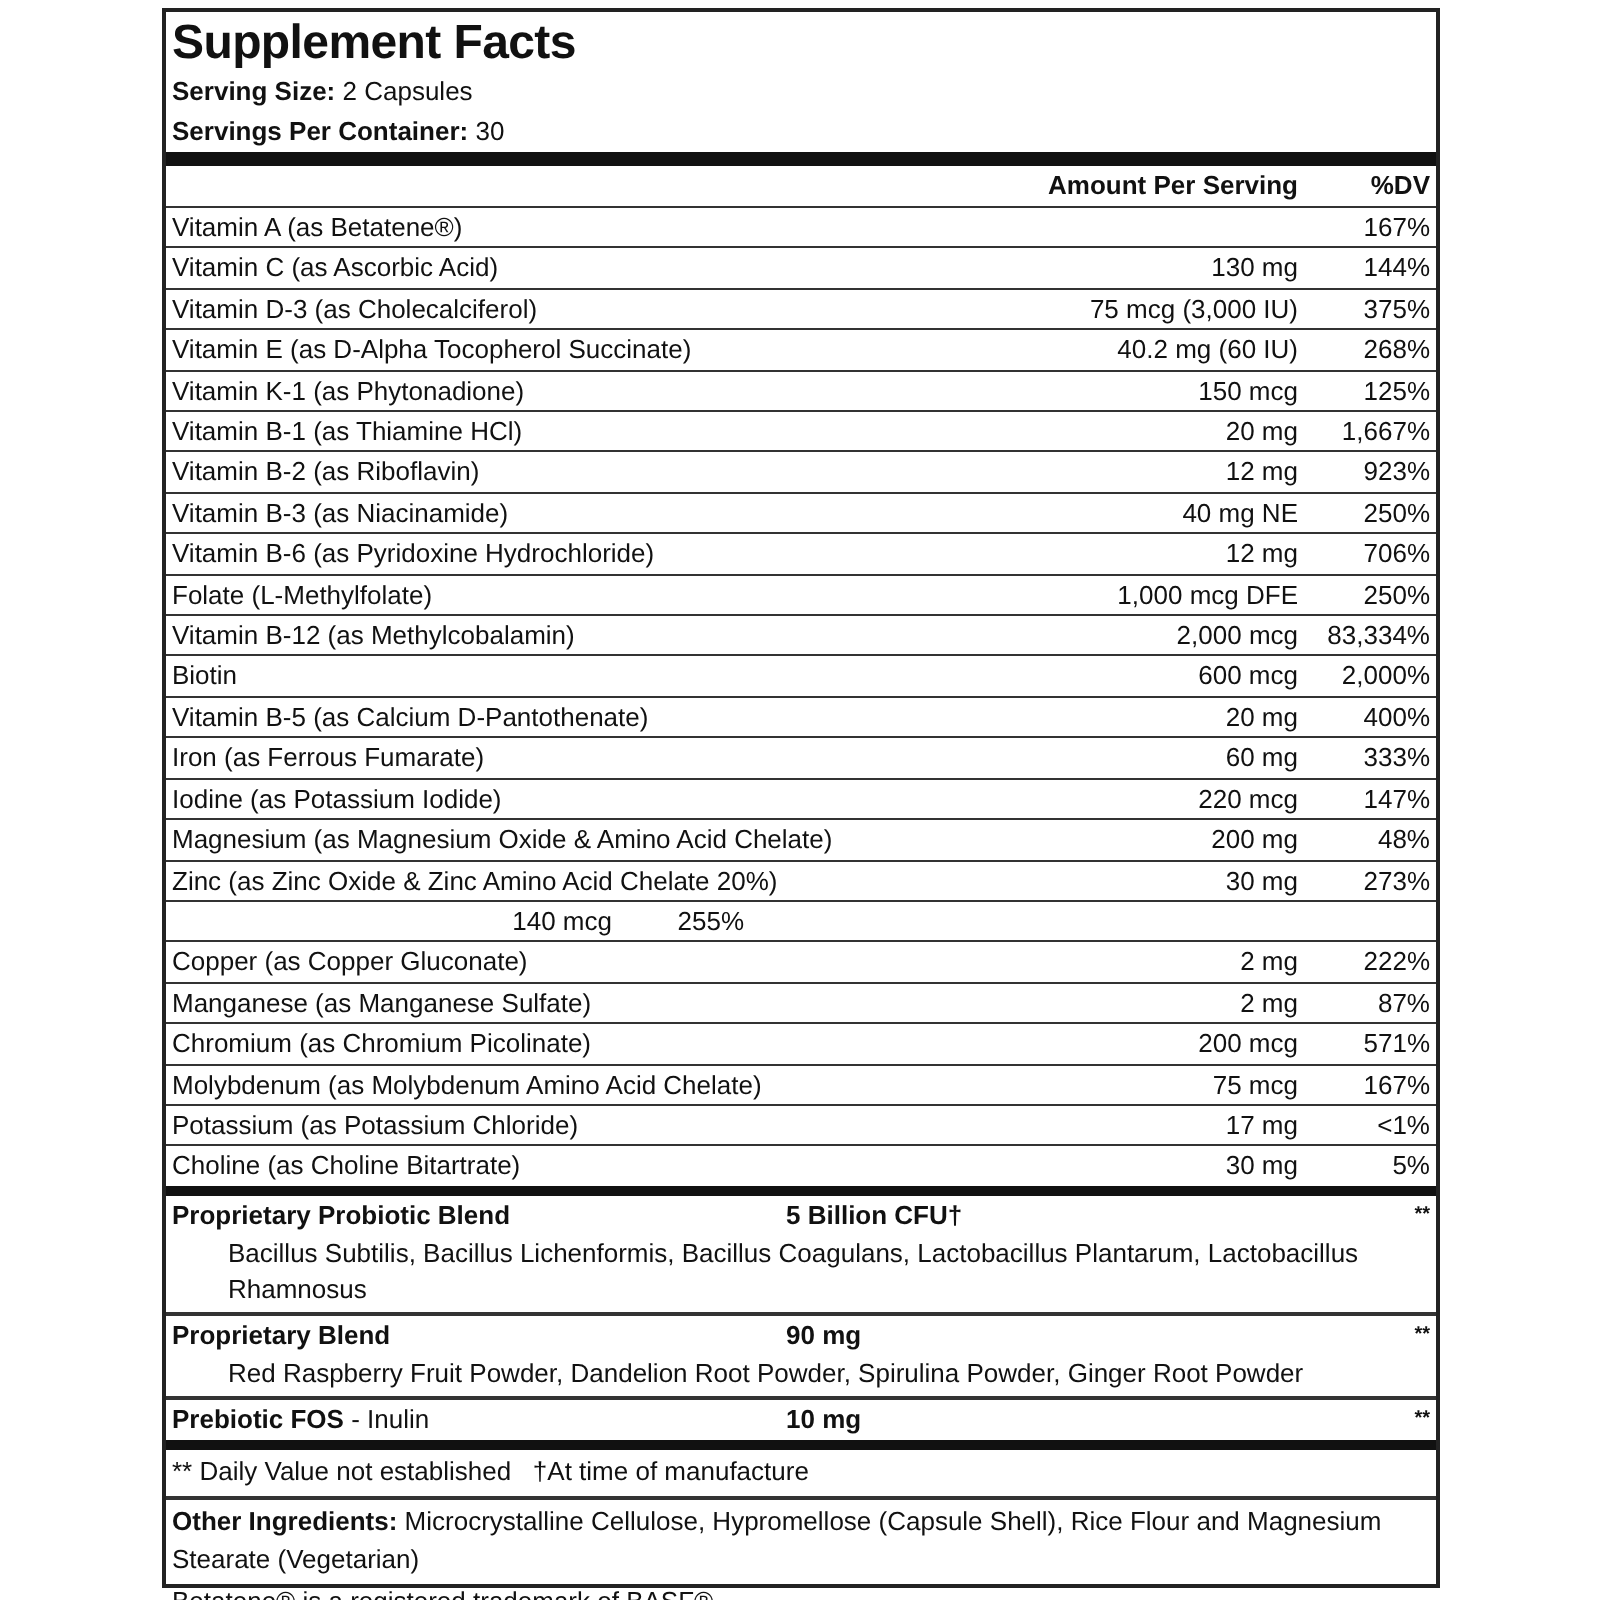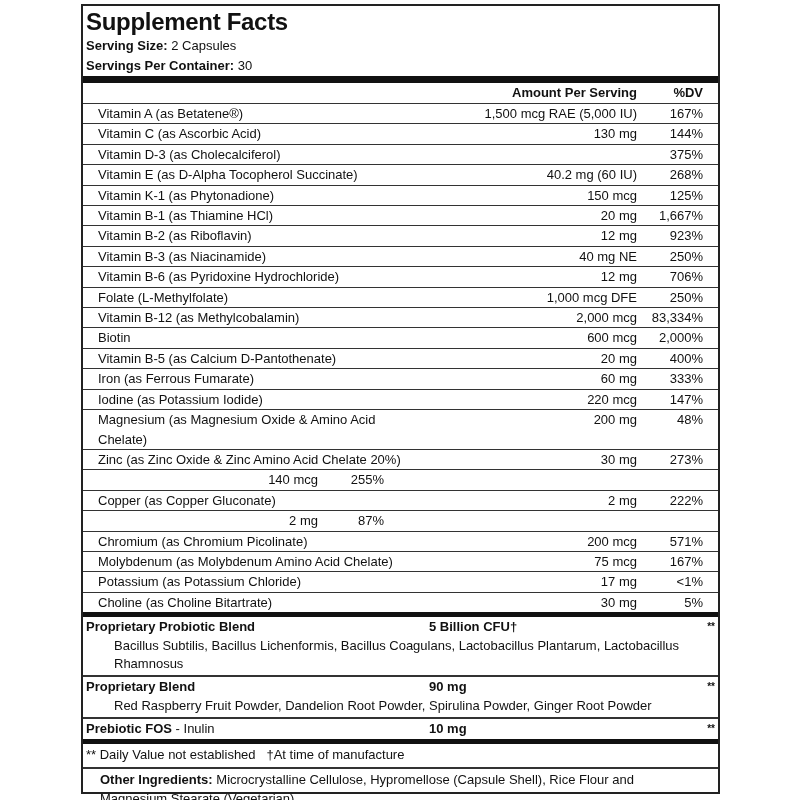--- a/index.html
+++ b/index.html
@@ -6,62 +6,62 @@
     body { width: 800px; height: 800px; position: relative; overflow: hidden;
            font-family: "Liberation Sans", sans-serif; color: #111111; }
     .label { position: absolute; left: 81px; top: 4px; width: 635px; height: 786px;
              border: 2px solid #222222; box-sizing: content-box; }
     .title { font-weight: bold; font-size: 24px; line-height: 28px; padding: 2px 0 0 3px; letter-spacing: -0.3px; }
     .serv { font-size: 13px; line-height: 20px; padding-left: 3px; }
     .serv b { font-weight: bold; }
     .thick { height: 7px; background: #111111; }
     .thin { height: 1px; background: #333333; }
     .medium { height: 5px; background: #111111; }
-    .row { display: flex; font-size: 13px; line-height: 19.4px; padding: 0 15px; border-bottom: 1px solid #333333; }
+    .row { display: flex; font-size: 13px; line-height: 19.4px; padding: 0 3px; border-bottom: 1px solid #333333; }
     .row .name { flex: 1; }
     .row .amt { width: 220px; text-align: right; }
     .row .dv { width: 66px; text-align: right; }
     .hdr { font-weight: bold; line-height: 20px; }
     .row.last { border-bottom: none; justify-content: center; }
     .blend { font-size: 13px; padding: 0 3px; }
-    .blend-head { display: flex; font-weight: bold; line-height: 20px; }
+    .blend-head { display: flex; font-weight: bold; line-height: 20px; gap: 36px; }
     .blend-head .name { flex: 1; }
     .blend-head .amt { width: 200px; text-align: left; padding-right: 20px; }
     .blend-head .dv { width: 66px; text-align: right; font-size: 10px; }
     .blend-body { line-height: 18px; padding-bottom: 2px; margin-left: 28px; }
     .normal { font-weight: normal; }
     .foot { font-size: 13px; line-height: 20px; padding: 1px 3px 2px 3px; }
-    .other { font-size: 13px; line-height: 19px; padding: 1px 17px; }
+    .other { font-size: 13px; line-height: 19px; padding: 1px 3px; }
   </style>
 </head>
 <body>
 
 <div class="label">
   <div class="title">Supplement Facts</div>
   <div class="serv"><b>Serving Size:</b> <span>2 Capsules</span></div>
   <div class="serv"><b>Servings Per Container:</b> <span>30</span></div>
   <div class="thick"></div>
   <div class="row hdr">
     <span class="name"></span>
     <span class="amt">Amount Per Serving</span>
     <span class="dv">%DV</span>
   </div>
   <div id="nutrients">
       <div class="row">
         <span class="name">Vitamin A (as Betatene®)</span>
-        <span class="amt">1,500 mcg RAE (5,000 IU)</span>
         <span class="dv">167%</span>
       </div>
       <div class="row">
         <span class="name">Vitamin C (as Ascorbic Acid)</span>
         <span class="amt">130 mg</span>
         <span class="dv">144%</span>
       </div>
       <div class="row">
         <span class="name">Vitamin D-3 (as Cholecalciferol)</span>
+        <span class="amt">75 mcg (3,000 IU)</span>
         <span class="dv">375%</span>
       </div>
       <div class="row">
         <span class="name">Vitamin E (as D-Alpha Tocopherol Succinate)</span>
         <span class="amt">40.2 mg (60 IU)</span>
         <span class="dv">268%</span>
       </div>
       <div class="row">
         <span class="name">Vitamin K-1 (as Phytonadione)</span>
         <span class="amt">150 mcg</span>
@@ -130,20 +130,21 @@
       <div class="row">
         <span class="amt">140 mcg</span>
         <span class="dv">255%</span>
       </div>
       <div class="row">
         <span class="name">Copper (as Copper Gluconate)</span>
         <span class="amt">2 mg</span>
         <span class="dv">222%</span>
       </div>
       <div class="row">
+        <span class="name">Manganese (as Manganese Sulfate)</span>
         <span class="amt">2 mg</span>
         <span class="dv">87%</span>
       </div>
       <div class="row">
         <span class="name">Chromium (as Chromium Picolinate)</span>
         <span class="amt">200 mcg</span>
         <span class="dv">571%</span>
       </div>
       <div class="row">
         <span class="name">Molybdenum (as Molybdenum Amino Acid Chelate)</span>

